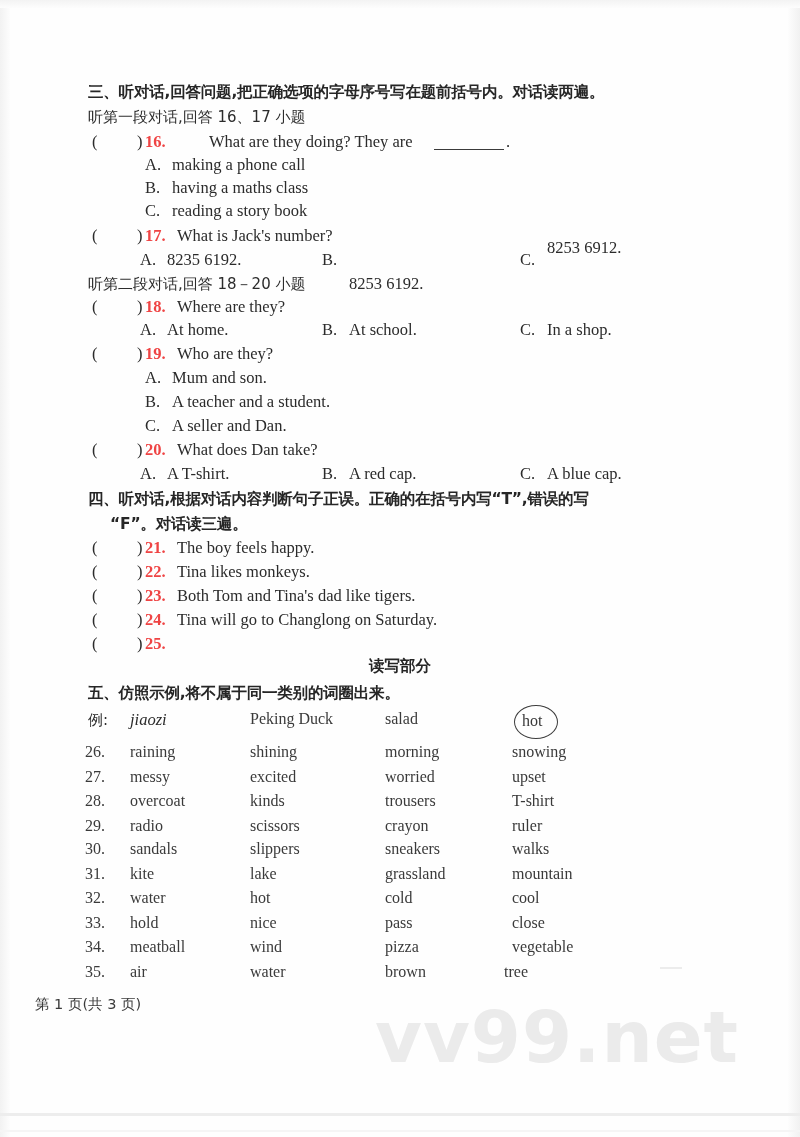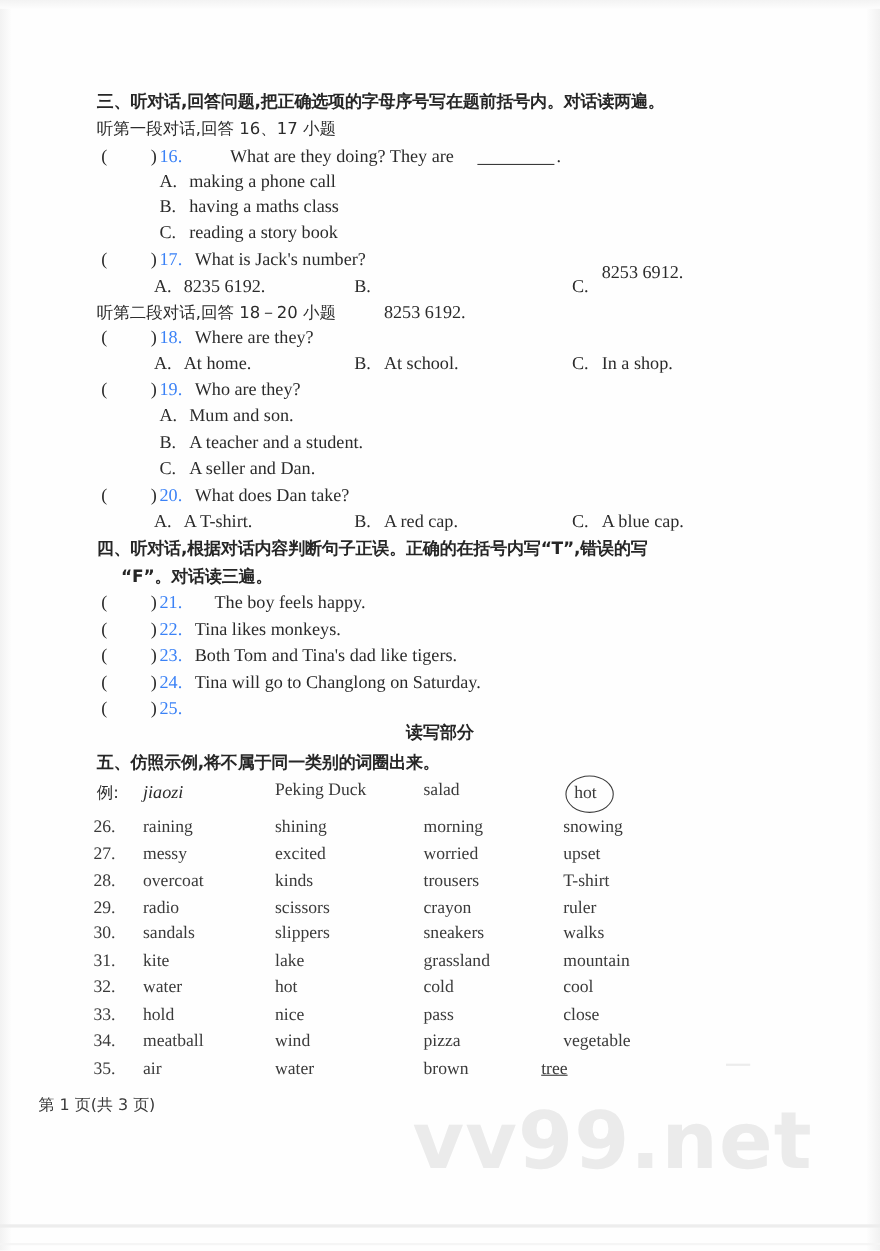--- a/index.html
+++ b/index.html
@@ -100,22 +100,23 @@
     position: absolute;
     font-family: "Liberation Serif", serif;
     font-size: 16.5px;
     color: #2b2b2b;
     white-space: nowrap;
   }
   .qnum {
     position: absolute;
     font-family: "Liberation Serif", serif;
     font-size: 16.5px;
-    color: #3b82f6;
-    white-space: nowrap;
+    color: #ef4444;
+    white-space: nowrap;
+    font-weight: bold;
   }
   .blank-line {
     position: absolute;
     border-bottom: 1.6px solid #3a3a3a;
     height: 0;
   }
 
   
   .wordcell {
     position: absolute;
@@ -257,21 +258,21 @@
   <div class="en" style="left:349px; top:464px;">A red cap.</div>
   <div class="en" style="left:520px; top:464px;">C.</div>
   <div class="en" style="left:547px; top:464px;">A blue cap.</div>
 
   <div class="cn-head" style="left:88px; top:489px;">四、听对话,根据对话内容判断句子正误。正确的在括号内写“T”,错误的写</div>
   <div class="cn-head" style="left:110px; top:514px;">“F”。对话读三遍。</div>
 
   <div class="paren" style="left:92px; top:538px;">(</div>
   <div class="paren" style="left:137px; top:538px;">)</div>
   <div class="qnum" style="left:145px; top:538px;">21.</div>
-  <div class="en" style="left:177px; top:538px;margin-left:18px;">The boy feels happy.</div>
+  <div class="en" style="left:177px; top:538px;">The boy feels happy.</div>
 
   <div class="paren" style="left:92px; top:562px;">(</div>
   <div class="paren" style="left:137px; top:562px;">)</div>
   <div class="qnum" style="left:145px; top:562px;">22.</div>
   <div class="en" style="left:177px; top:562px;">Tina likes monkeys.</div>
 
   <div class="paren" style="left:92px; top:586px;">(</div>
   <div class="paren" style="left:137px; top:586px;">)</div>
   <div class="qnum" style="left:145px; top:586px;">23.</div>
   <div class="en" style="left:177px; top:586px;">Both Tom and Tina's dad like tigers.</div>
@@ -347,20 +348,20 @@
   <div class="wordnum" style="left:85px; top:938px;">34.</div>
   <div class="wordcell" style="left:130px; top:938px;">meatball</div>
   <div class="wordcell" style="left:250px; top:938px;">wind</div>
   <div class="wordcell" style="left:385px; top:938px;">pizza</div>
   <div class="wordcell" style="left:512px; top:938px;">vegetable</div>
 
   <div class="wordnum" style="left:85px; top:963px;">35.</div>
   <div class="wordcell" style="left:130px; top:963px;">air</div>
   <div class="wordcell" style="left:250px; top:963px;">water</div>
   <div class="wordcell" style="left:385px; top:963px;">brown</div>
-  <div class="wordcell" style="left:492px; top:963px;text-decoration:underline;">tree</div>
+  <div class="wordcell" style="left:504px; top:963px;">tree</div>
 
   <div class="smudge" style="left:660px; top:967px; width:22px;"></div>
 
   <div class="footer" style="left:35px; top:995px;">第 1 页(共 3 页)</div>
 
   <div class="watermark" style="left:375px; top:995px;">vv99.net</div>
 </div>
 
 </body></html>

